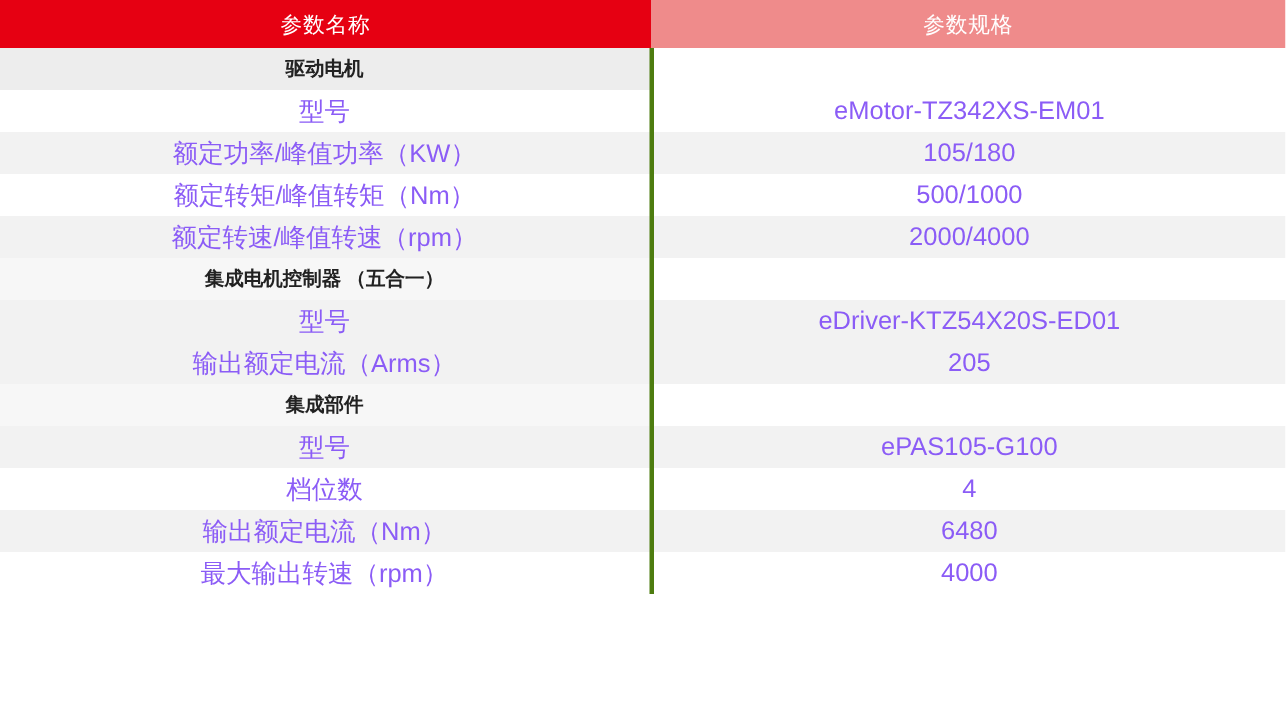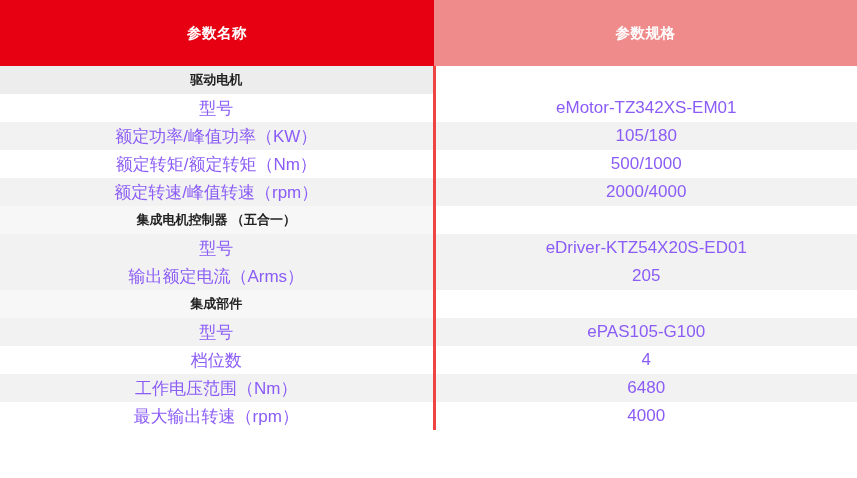--- a/index.html
+++ b/index.html
@@ -18,46 +18,46 @@
     width: 857px;
     border-collapse: collapse;
     table-layout: fixed;
   }
   .spec-table col.col-name { width: 434px; }
   .spec-table col.col-value { width: 423px; }
 
   .spec-table th {
     height: 32px;
     font-size: 14.5px;
-    font-weight: bold;
+    font-weight: normal;
     color: #ffffff;
     text-align: center;
     vertical-align: middle;
-    padding: 17px;
+    padding: 0;
     letter-spacing: 0.5px;
   }
   th.head-name {
     background: #e60012;
   }
   th.head-value {
     background: #ef8b8b;
   }
 
   .spec-table td {
     height: 28px;
     font-size: 17px;
     text-align: center;
     vertical-align: middle;
     padding: 0;
     color: #8b5cf6;
   }
   tr.row-alt td { background: #f2f2f2; }
   tr.row-plain td { background: #ffffff; }
 
-  td.cell-name { border-right: 3px solid #ef4444; }
+  td.cell-name { border-right: 3px solid #4d7c0f; }
 
   tr.section td {
     font-weight: bold;
     color: #222222;
     font-size: 13px;
   }
   tr.section td.cell-value { background: #ffffff !important; }
   tr.section.row-alt td.cell-name { background: #ededed; }
   tr.section.row-plain td.cell-name { background: #f7f7f7; }
 </style>
@@ -82,21 +82,21 @@
       </tr>
       <tr class="row-plain">
         <td class="cell-name">型号</td>
         <td class="cell-value">eMotor-TZ342XS-EM01</td>
       </tr>
       <tr class="row-alt">
         <td class="cell-name">额定功率/峰值功率（KW）</td>
         <td class="cell-value">105/180</td>
       </tr>
       <tr class="row-plain">
-        <td class="cell-name">额定转矩/额定转矩（Nm）</td>
+        <td class="cell-name">额定转矩/峰值转矩（Nm）</td>
         <td class="cell-value">500/1000</td>
       </tr>
       <tr class="row-alt">
         <td class="cell-name">额定转速/峰值转速（rpm）</td>
         <td class="cell-value">2000/4000</td>
       </tr>
       <tr class="row-plain section">
         <td class="cell-name">集成电机控制器 （五合一）</td>
         <td class="cell-value"></td>
       </tr>
@@ -114,21 +114,21 @@
       </tr>
       <tr class="row-alt">
         <td class="cell-name">型号</td>
         <td class="cell-value">ePAS105-G100</td>
       </tr>
       <tr class="row-plain">
         <td class="cell-name">档位数</td>
         <td class="cell-value">4</td>
       </tr>
       <tr class="row-alt">
-        <td class="cell-name">工作电压范围（Nm）</td>
+        <td class="cell-name">输出额定电流（Nm）</td>
         <td class="cell-value">6480</td>
       </tr>
       <tr class="row-plain">
         <td class="cell-name">最大输出转速（rpm）</td>
         <td class="cell-value">4000</td>
       </tr>
     </tbody>
 </table>
 
 </body></html>

